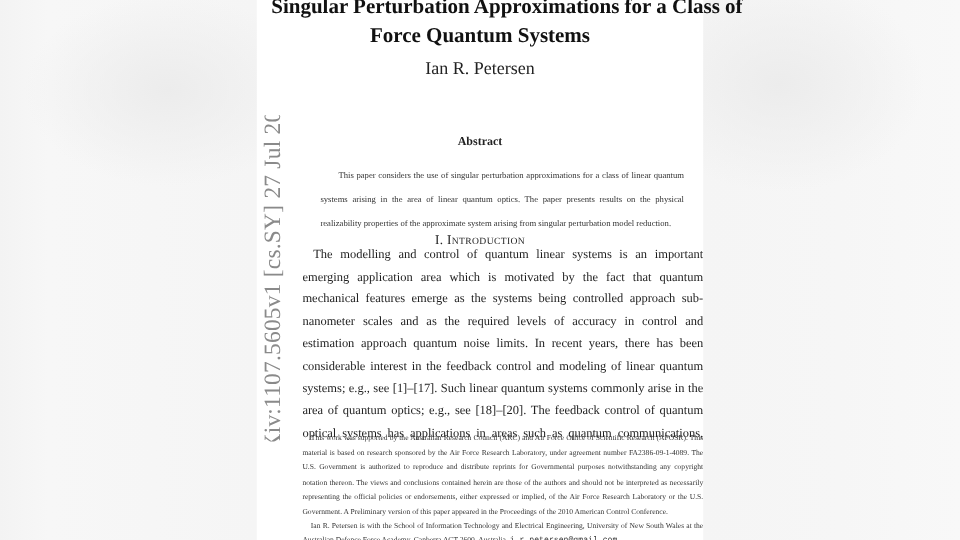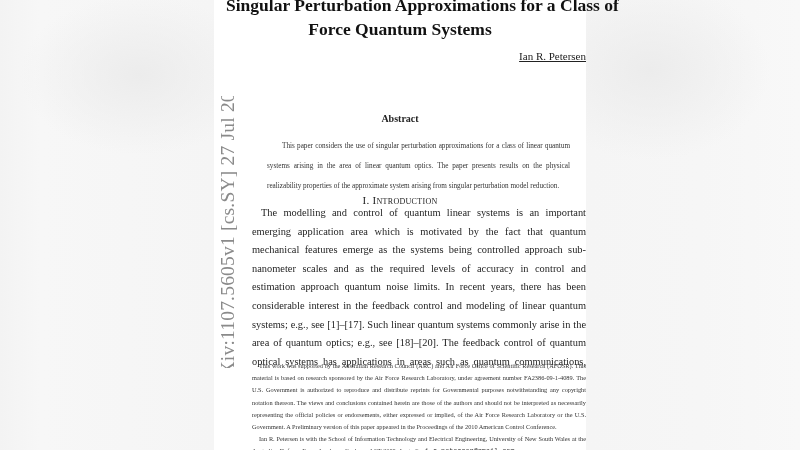--- a/index.html
+++ b/index.html
@@ -59,24 +59,23 @@
       color: #111;
       white-space: nowrap;
     }
     .title.l1 { top: -5px; left: 226px; width: 372px; }
     .title.l2 { top: 19px; }
     .author {
       position: absolute;
       top: 50px;
       left: 214px;
       width: 372px;
-      text-align: right;
-      font-size: 11px;
+      text-align: center;
+      font-size: 15px;
       color: #222;
-      text-decoration: underline;
     }
     .abstract-head {
       position: absolute;
       top: 113px;
       left: 214px;
       width: 372px;
       text-align: center;
       font-size: 10px;
       font-weight: bold;
       color: #222;

